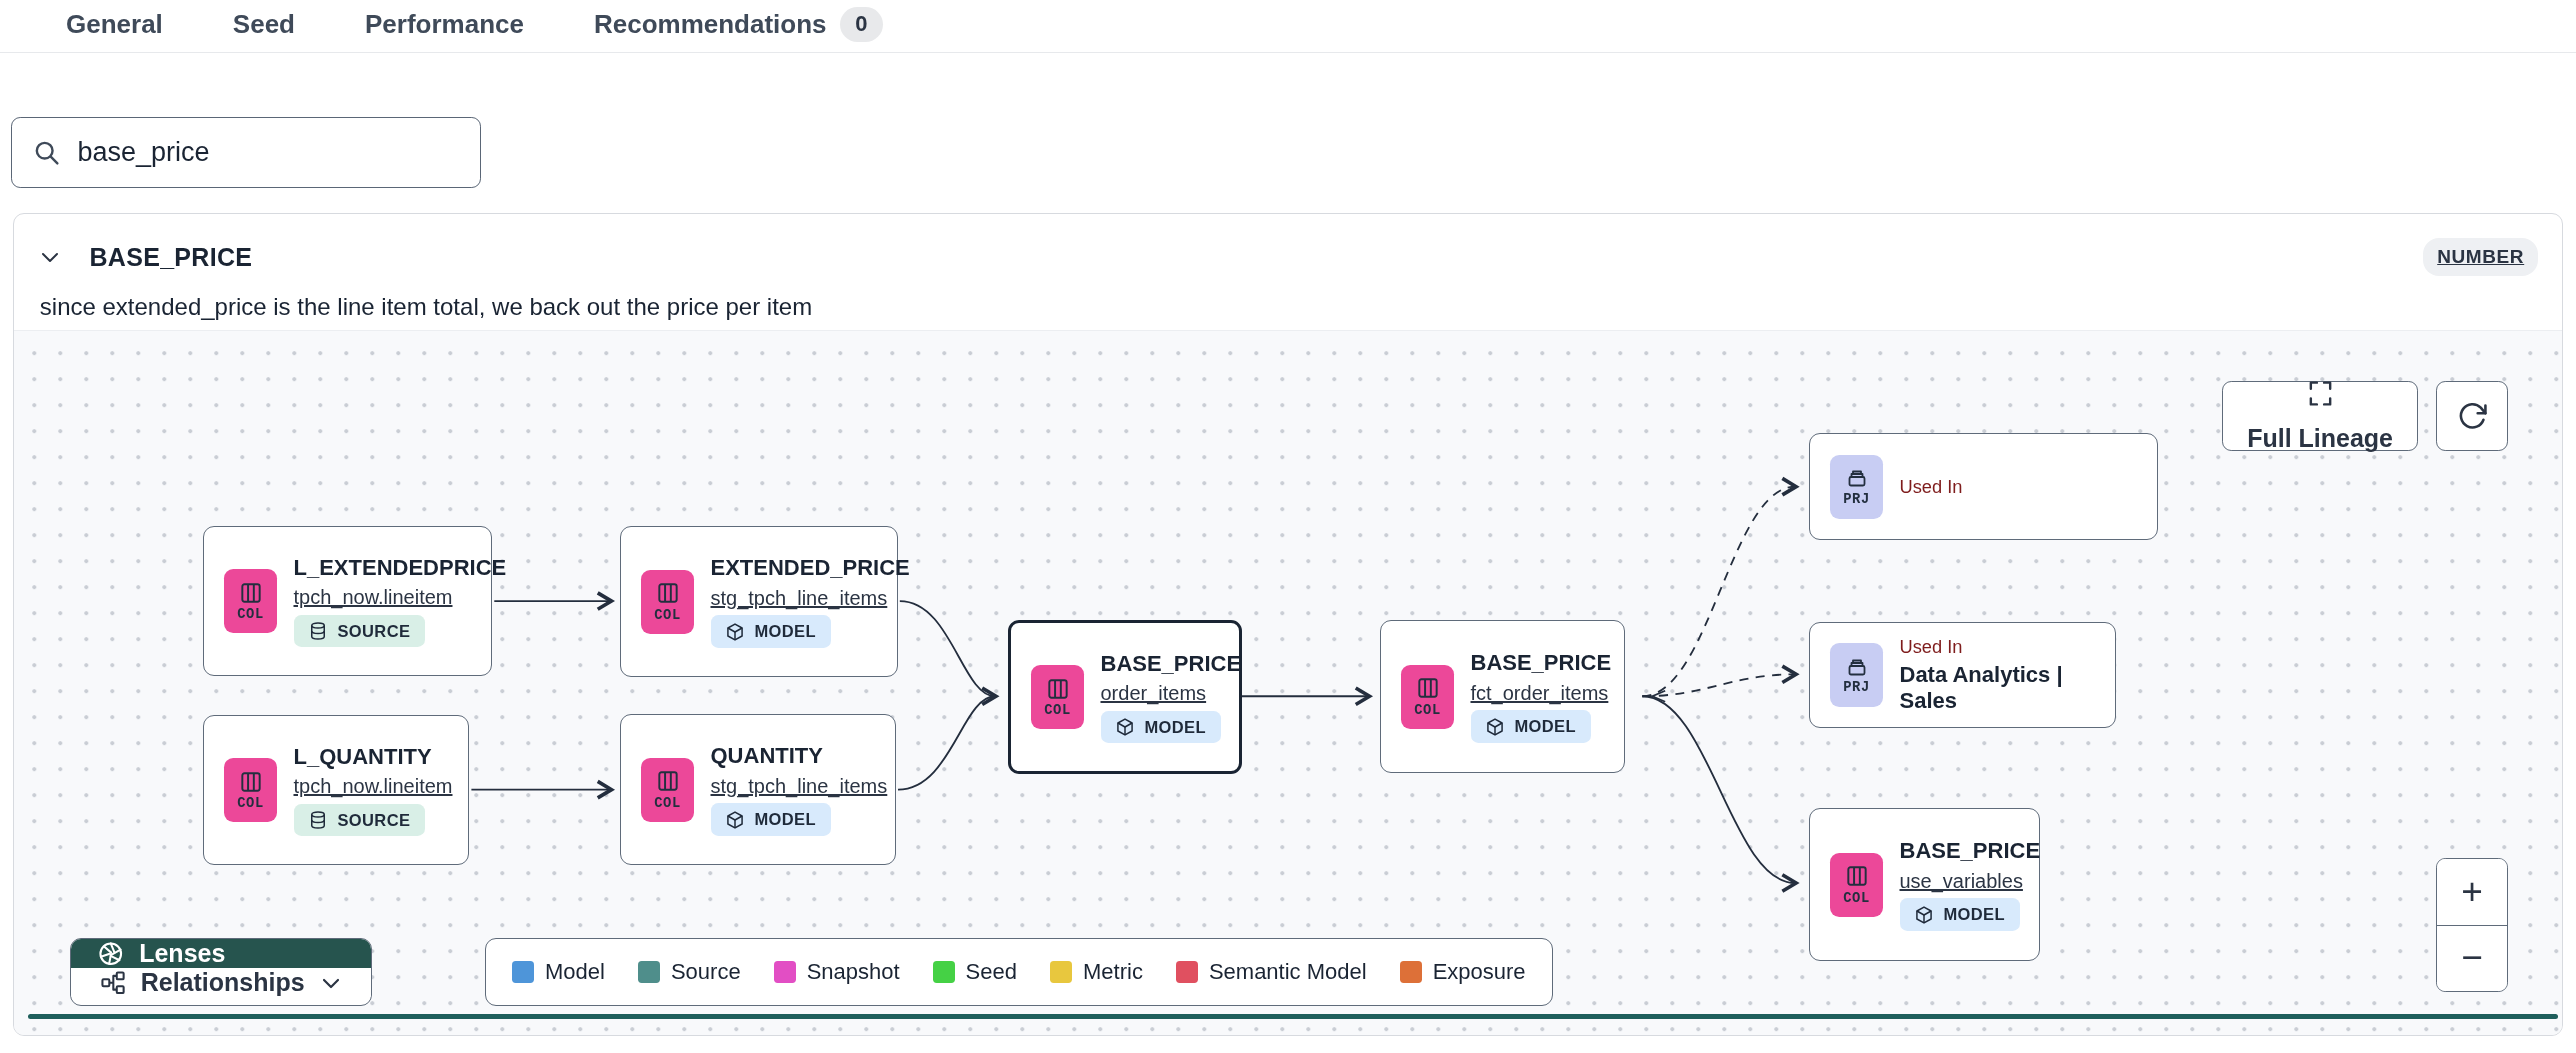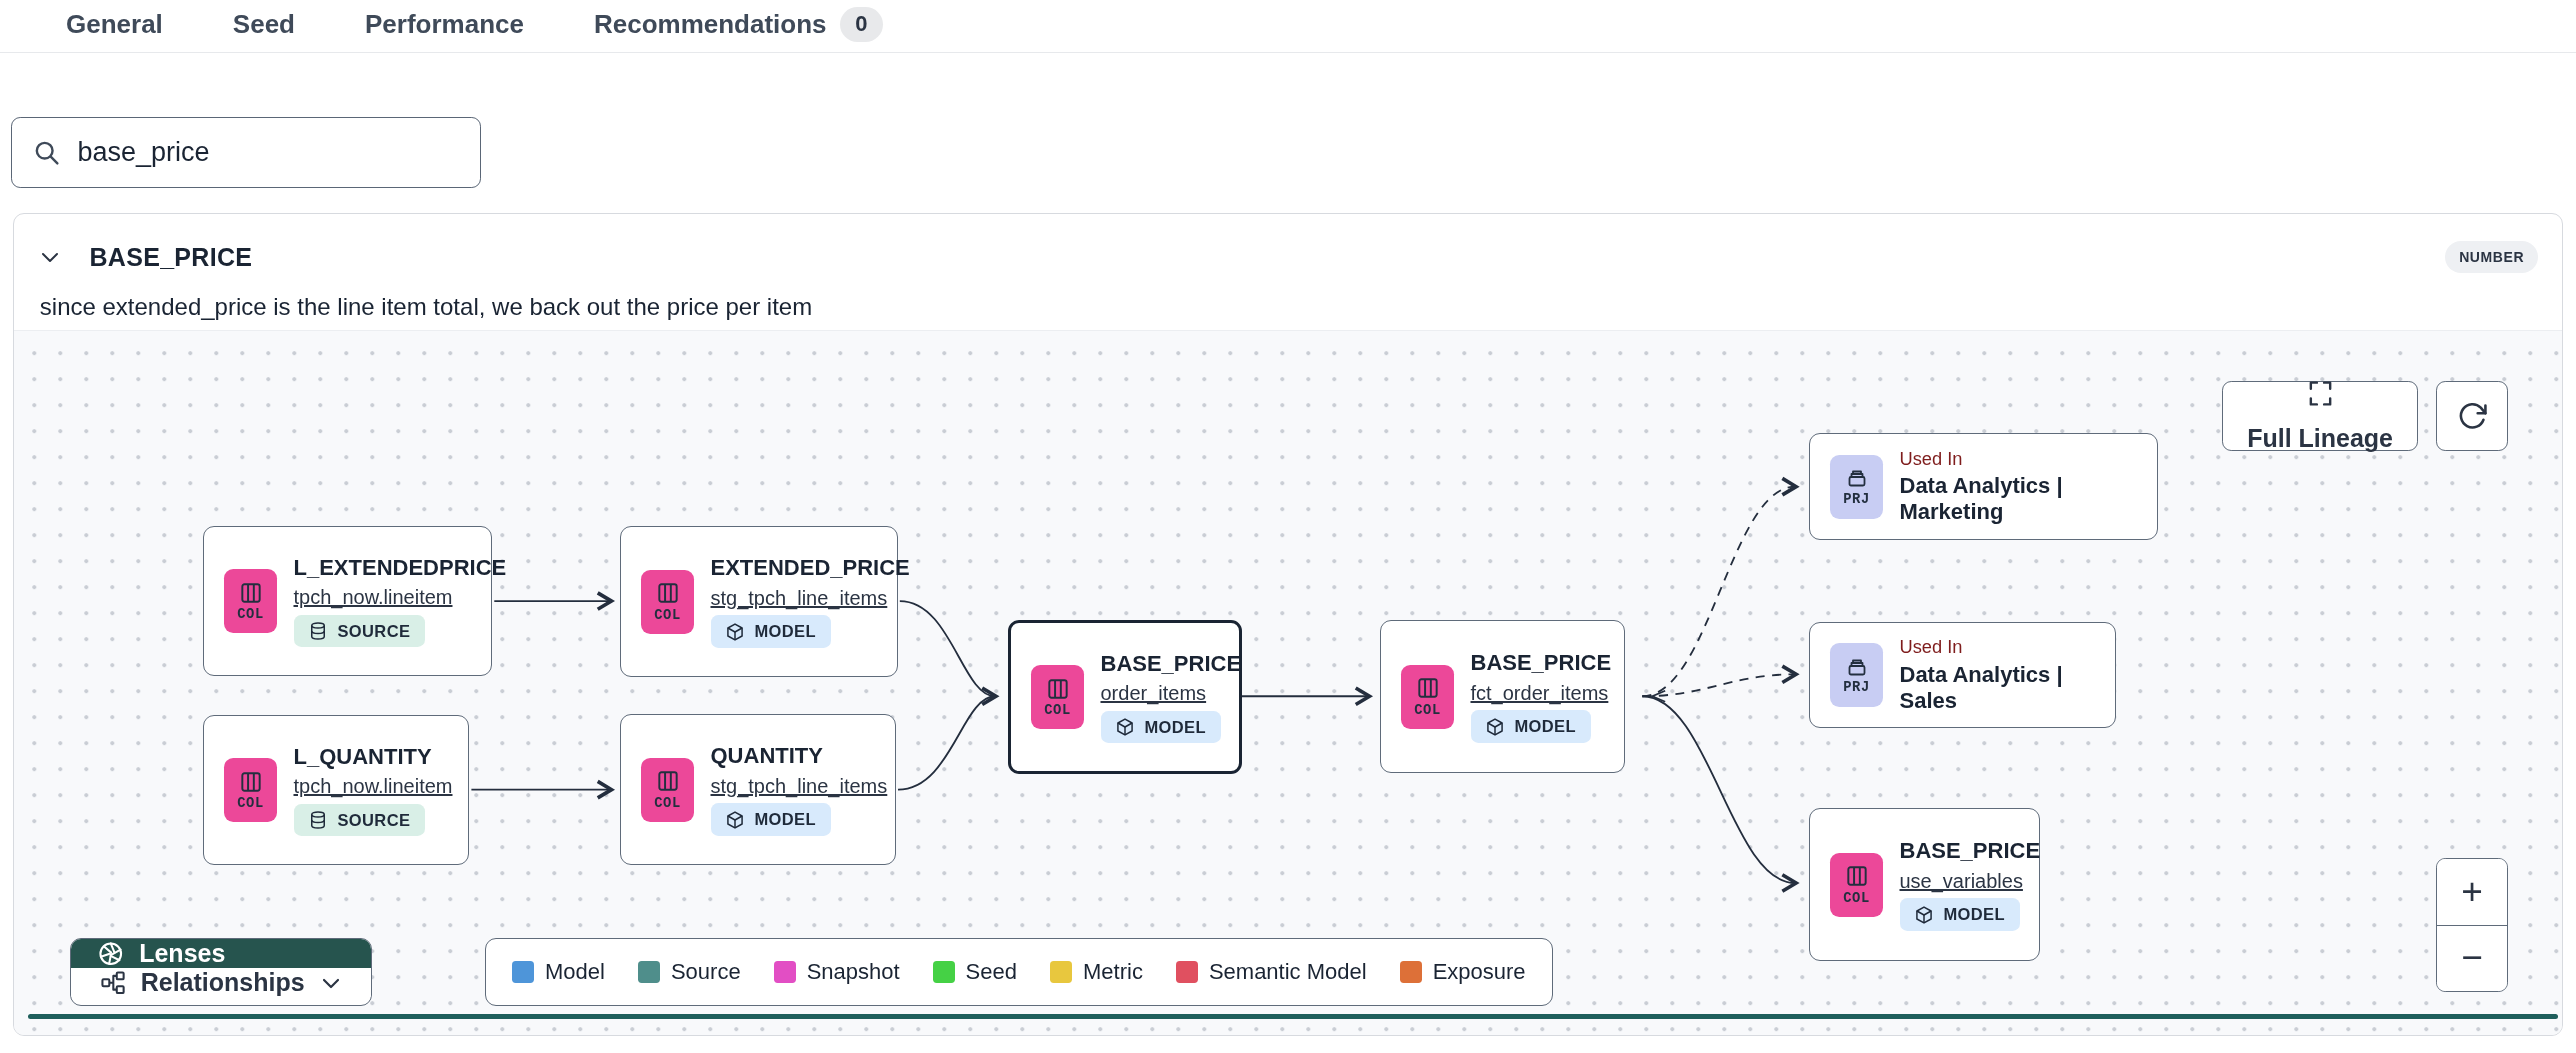--- a/index.html
+++ b/index.html
@@ -25,22 +25,22 @@
     display:flex; align-items:center; gap:16.5px; padding:0 20px; }
   .search input { border:none; outline:none; flex:1; font-size:27px; color:#1a2433;
     font-family:inherit; background:transparent; }
 
   
   .panel { position:absolute; left:13px; top:213px; width:2550px; height:823px;
     border:1.8px solid #d7dadf; border-radius:11px; background:#fff; overflow:hidden; }
   .panel-head { height:116px; padding:14.7px 24px 0 24px; }
   .panel-title-row { display:flex; align-items:center; gap:27.5px; height:57px; }
   .panel-title { font-size:25px; font-weight:700; letter-spacing:0.3px; }
-  .type-badge { margin-left:auto; background:#eef0f3; color:#2b3443; font-size:14px;
-    font-weight:600; letter-spacing:0.6px; border-radius:16px; padding:8.3px 13.8px; }
+  .type-badge { margin-left:auto; background:#eef0f3; color:#2b3443; font-size:19px;
+    font-weight:600; letter-spacing:0.6px; border-radius:16px; padding:8.3px 13.8px;text-decoration:underline; }
   .panel-desc { font-size:24px; color:#1a2433; padding:7.3px 0 0 1.8px; }
 
   
   .canvas { position:absolute; left:0; right:0; top:116px; bottom:0;
     background:#f8f9fb;
     background-image:radial-gradient(#c9cdd4 1.8px, transparent 2.2px);
     background-size:26px 26px; background-position:7.3px 9.2px;
     border-top:0.9px solid #eceef1; }
   svg.edges { position:absolute; inset:0; width:100%; height:100%; }
   .edge { fill:none; stroke:#242e3e; stroke-width:2px; }
@@ -316,21 +316,20 @@
         <div class="chip prj">
           <svg width="24" height="24" viewBox="0 0 24 24" fill="none" stroke="#232f3f" stroke-width="1.8" stroke-linejoin="round">
               <rect x="4.5" y="11" width="15" height="8.5" rx="1.5"></rect>
               <path d="M6.5 11 V8 h11 v3"></path>
               <path d="M8 8 V5.5 h8 V8"></path>
             </svg>
           <span class="chip-label">PRJ</span>
         </div>
         <div class="node-body" style="gap:3.7px;">
           <span class="usedin-label">Used In</span>
-          <span class="usedin-name">Data Analytics | Marketing</span>
         </div>
       </div>
 
       <div class="node" style="left:1795px; top:291px; width:307px; height:106px;">
         <div class="chip prj">
           <svg width="24" height="24" viewBox="0 0 24 24" fill="none" stroke="#232f3f" stroke-width="1.8" stroke-linejoin="round">
               <rect x="4.5" y="11" width="15" height="8.5" rx="1.5"></rect>
               <path d="M6.5 11 V8 h11 v3"></path>
               <path d="M8 8 V5.5 h8 V8"></path>
             </svg>

